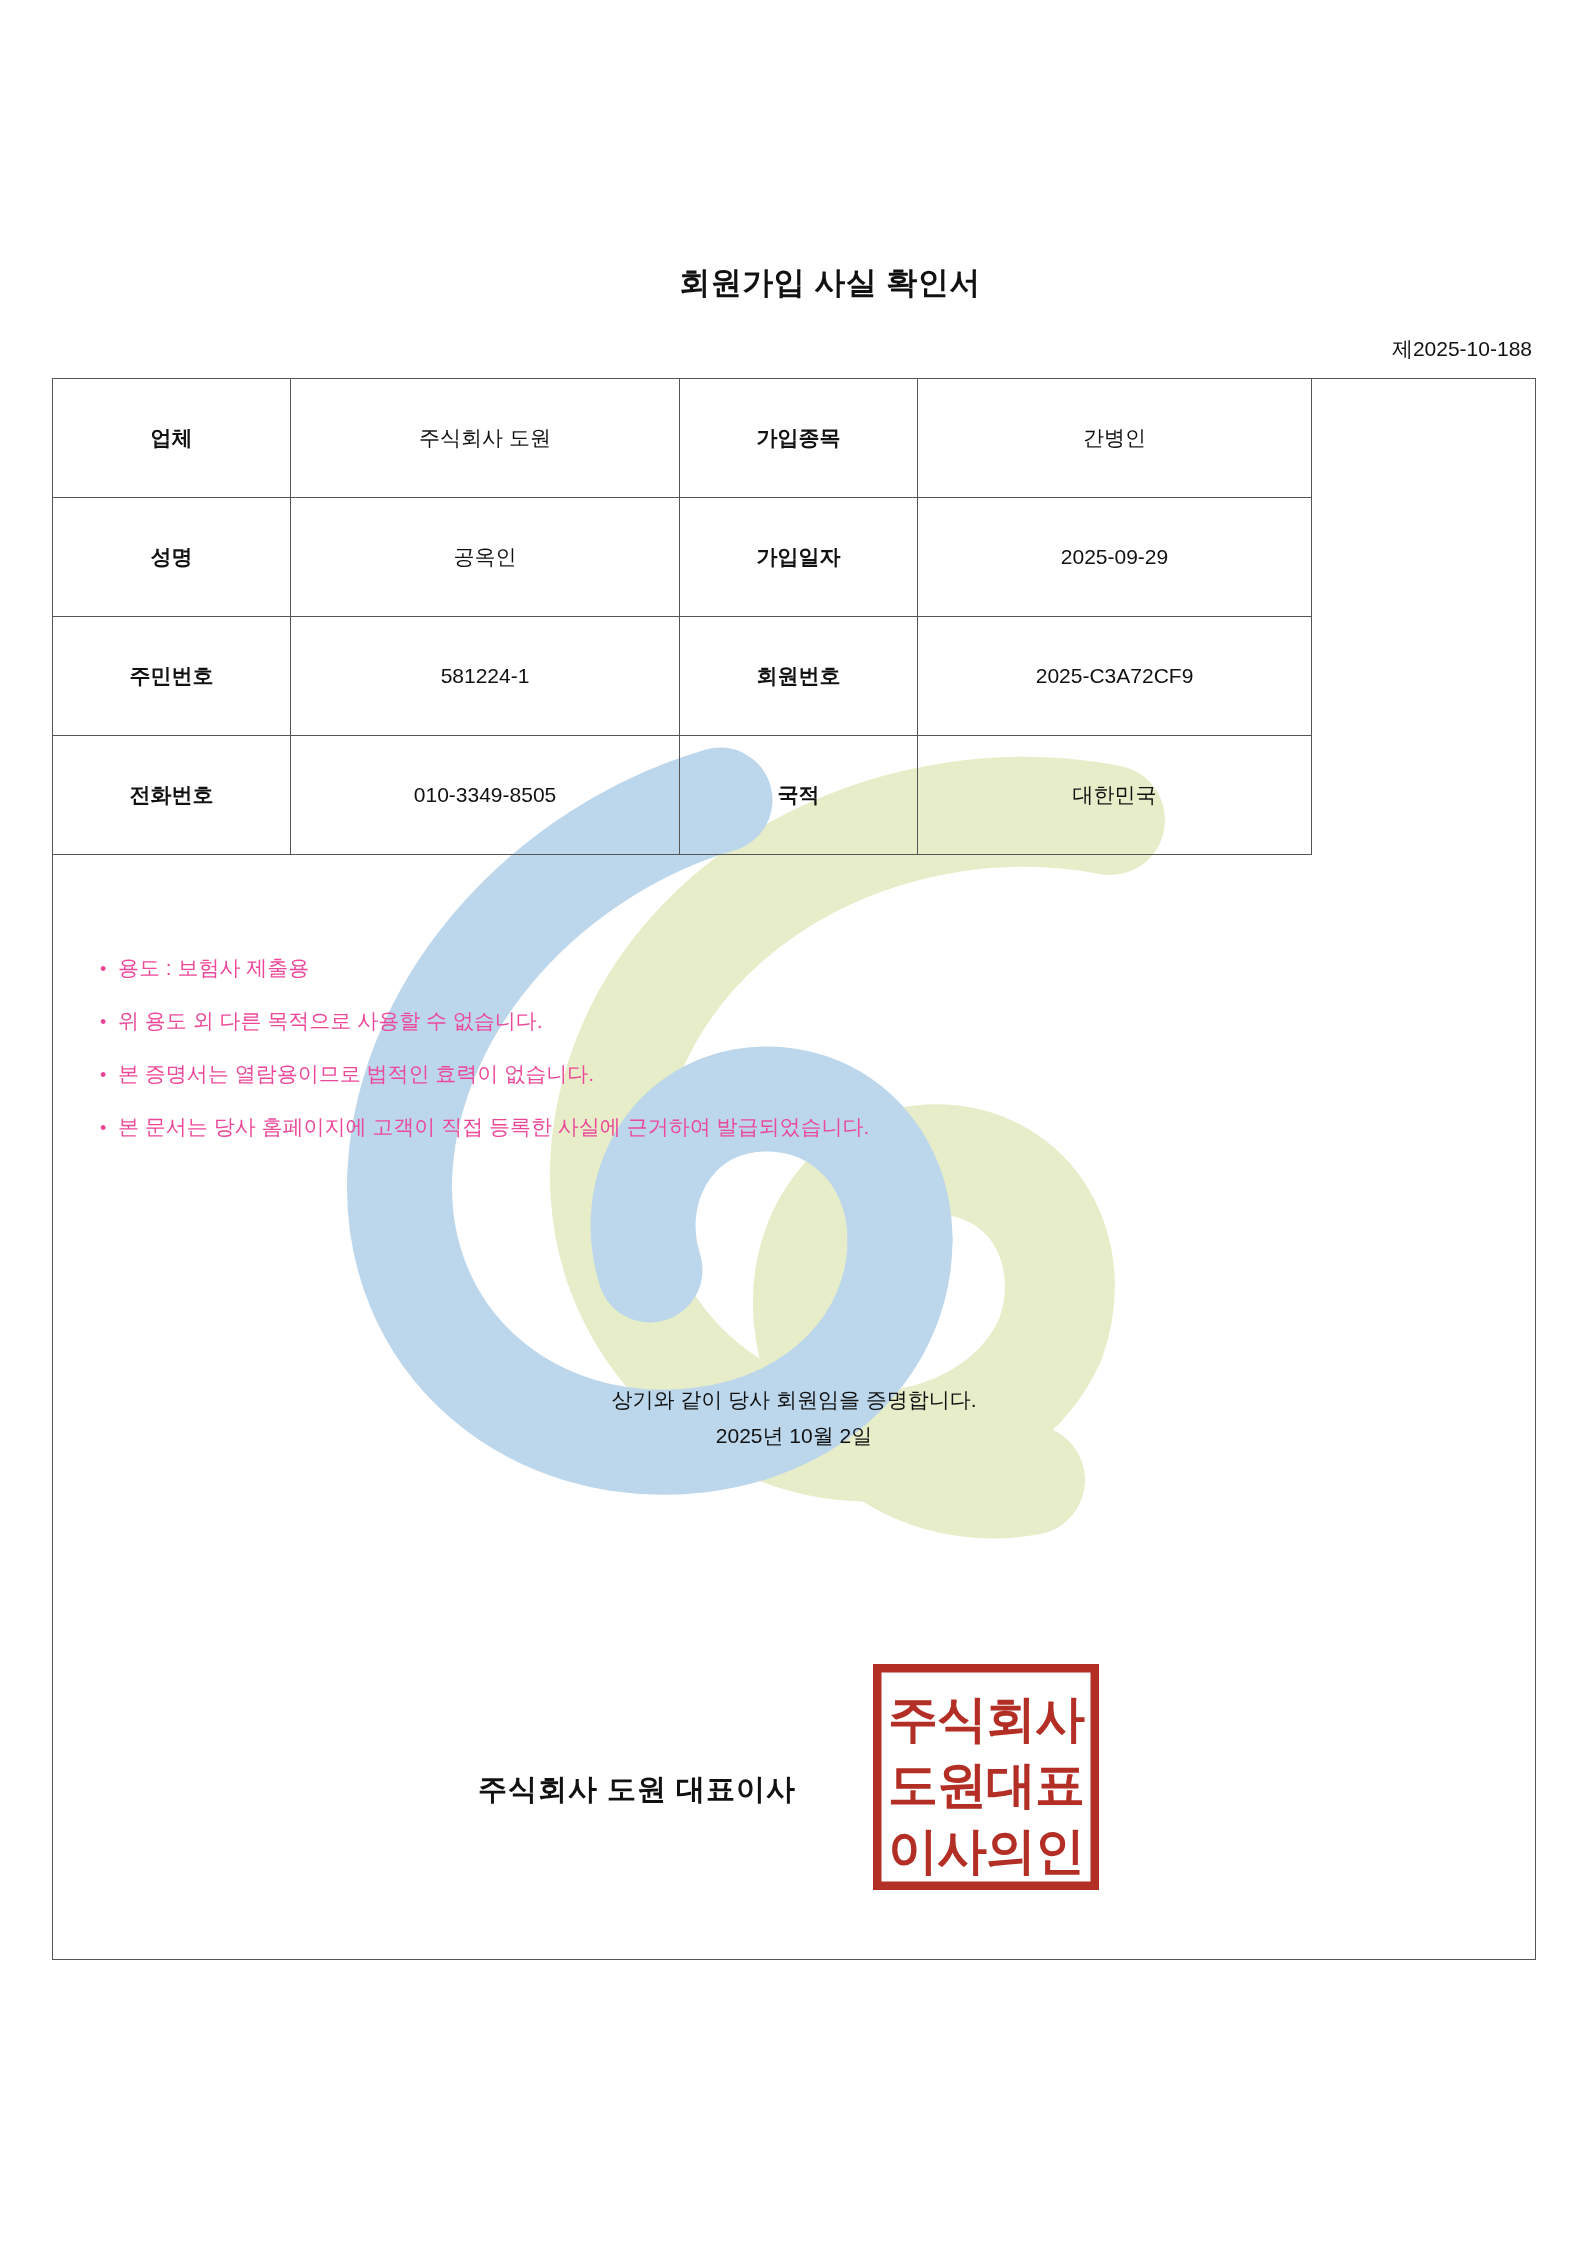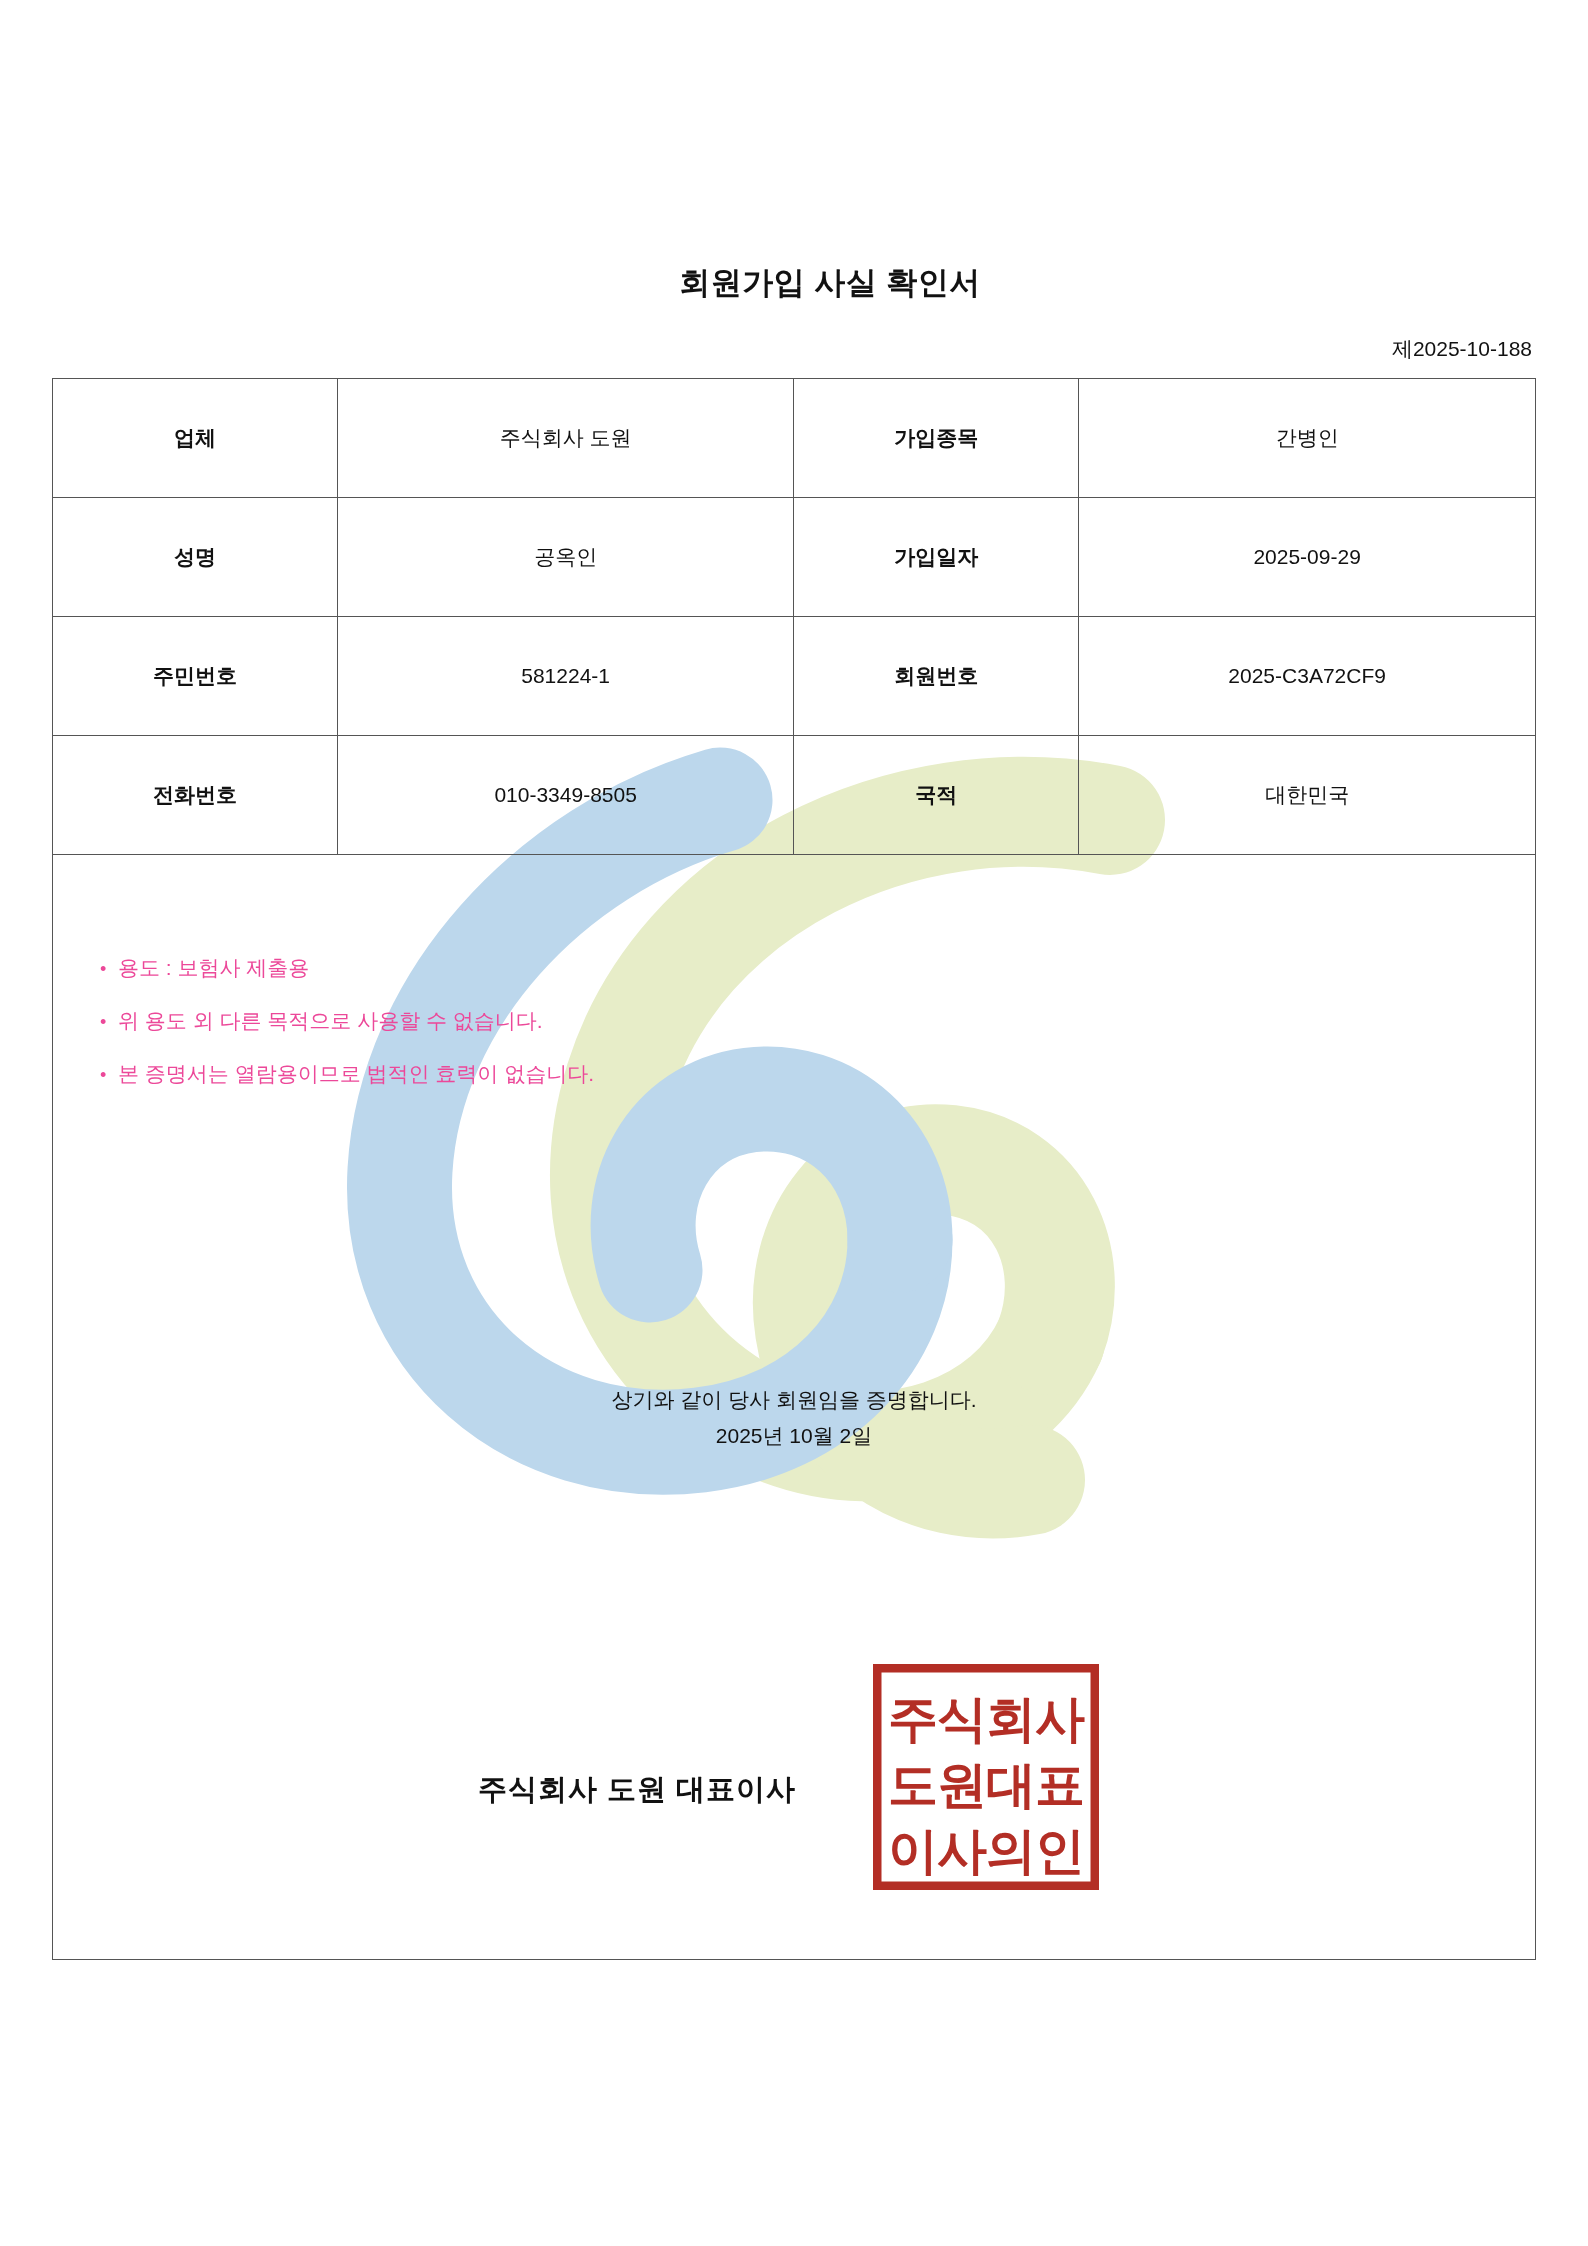--- a/index.html
+++ b/index.html
@@ -65,21 +65,21 @@
     border: 1.5px solid #555;
     box-sizing: border-box;
     z-index: 2;
   }
 
   
   .info-table {
     position: absolute;
     left: 52px;
     top: 378px;
-    width: 1484px;
+    width: 1260px;
     border-collapse: collapse;
     z-index: 3;
     background: transparent;
   }
   .info-table td {
     border: 1.5px solid #555;
     height: 119px;
     font-size: 21px;
     text-align: center;
     vertical-align: middle;
@@ -205,20 +205,23 @@
   <div class="notes">
     <div class="note-line">
       <span class="bullet">•</span><span>용도 : 보험사 제출용</span>
     </div>
     <div class="note-line">
       <span class="bullet">•</span><span>위 용도 외 다른 목적으로 사용할 수 없습니다.</span>
     </div>
     <div class="note-line">
       <span class="bullet">•</span><span>본 증명서는 열람용이므로 법적인 효력이 없습니다.</span>
     </div>
+    <div class="note-line">
+      <span class="bullet">•</span><span>본 문서는 당사 홈페이지에 고객이 직접 등록한 사실에 근거하여 발급되었습니다.</span>
+    </div>
   </div>
 
   <div class="statement">
     <div>상기와 같이 당사 회원임을 증명합니다.</div>
     <div>2025년 10월 2일</div>
   </div>
 
   <div class="signature">주식회사 도원   대표이사</div>
 
   <div class="seal">

